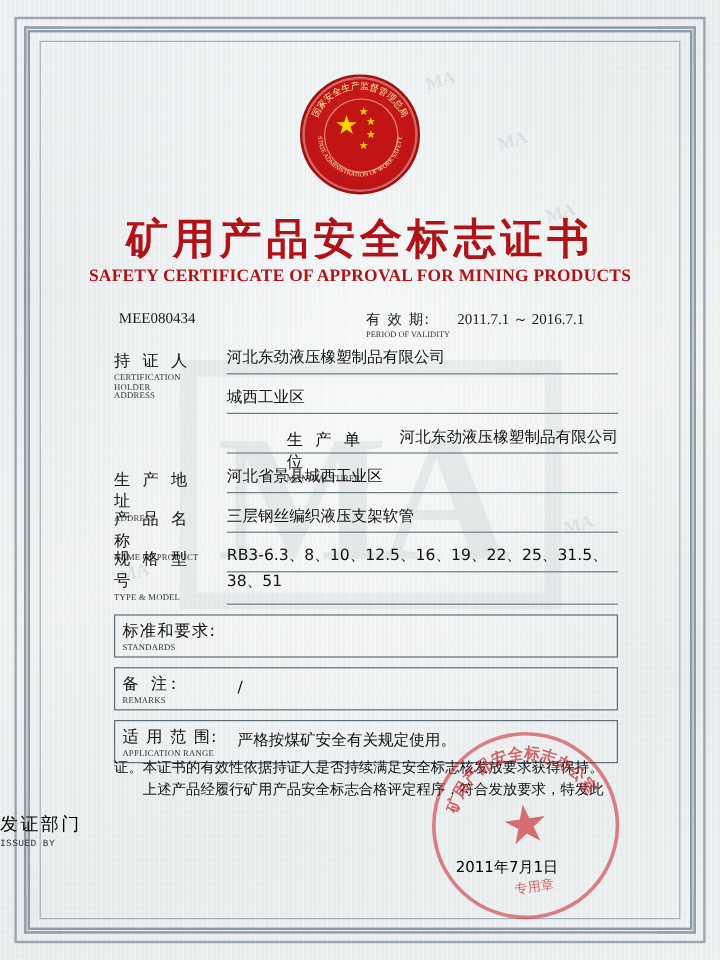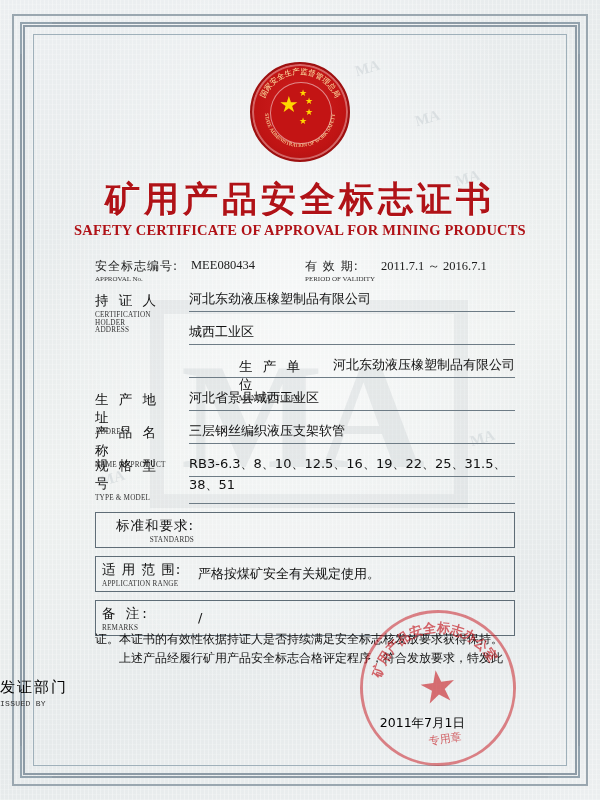--- a/index.html
+++ b/index.html
@@ -203,24 +203,20 @@
     </svg>
   </div>
 
   <div class="title-cn">矿用产品安全标志证书</div>
   <div class="title-en">SAFETY CERTIFICATE OF APPROVAL FOR MINING PRODUCTS</div>
 
   <div class="content">
 
     <div class="toprow">
       <div class="col" style="width:210px;">
-        <div class="lab2">
-          <div class="cn">安全标志编号:</div>
-          <div class="en">APPROVAL No.</div>
-        </div>
         <div class="v">MEE080434</div>
       </div>
       <div class="col">
         <div class="lab2" style="width:72px;">
           <div class="cn">有 效 期:</div>
           <div class="en">PERIOD OF VALIDITY</div>
         </div>
         <div class="v">2011.7.1 ～ 2016.7.1</div>
       </div>
     </div>
@@ -275,41 +271,41 @@
         <div class="en">TYPE &amp; MODEL</div>
       </div>
       <div style="padding-left:8px;margin-top:-1px;">
         <div class="val" style="padding-left:0;">RB3-6.3、8、10、12.5、16、19、22、25、31.5、</div>
         <div class="val" style="padding-left:0;margin-top:5px;">38、51</div>
       </div>
       <div class="line"></div>
       <div class="line" style="top:46px;"></div>
     </div>
 
-    <div class="boxrow" style="text-align:right;">
+    <div class="boxrow" style="">
       <div class="lab">
         <div class="cn" style="letter-spacing:1px;">标准和要求:</div>
         <div class="en">STANDARDS</div>
       </div>
     </div>
 
     <div class="boxrow">
       <div class="lab">
+        <div class="cn" style="letter-spacing:3px;">备 注:</div>
+        <div class="en">REMARKS</div>
+      </div>
+      <div class="val">/</div>
+    </div>
+
+    <div class="boxrow">
+      <div class="lab">
         <div class="cn" style="letter-spacing:1px;">适 用 范 围:</div>
         <div class="en">APPLICATION RANGE</div>
       </div>
       <div class="val">严格按煤矿安全有关规定使用。</div>
-    </div>
-
-    <div class="boxrow">
-      <div class="lab">
-        <div class="cn" style="letter-spacing:3px;">备 注:</div>
-        <div class="en">REMARKS</div>
-      </div>
-      <div class="val">/</div>
     </div>
 
   </div>
 
   <div class="footer-note">
     <div>
       <span>证。本证书的有效性依据持证人是否持续满足安全标志</span><span>核发放要求获得保持。</span>
     </div>
     <div>
       <span style="padding-left:24px;">上述产品经履行矿用产品安全标志合格评定程序，</span><span>符合发放要求，特发此</span>

